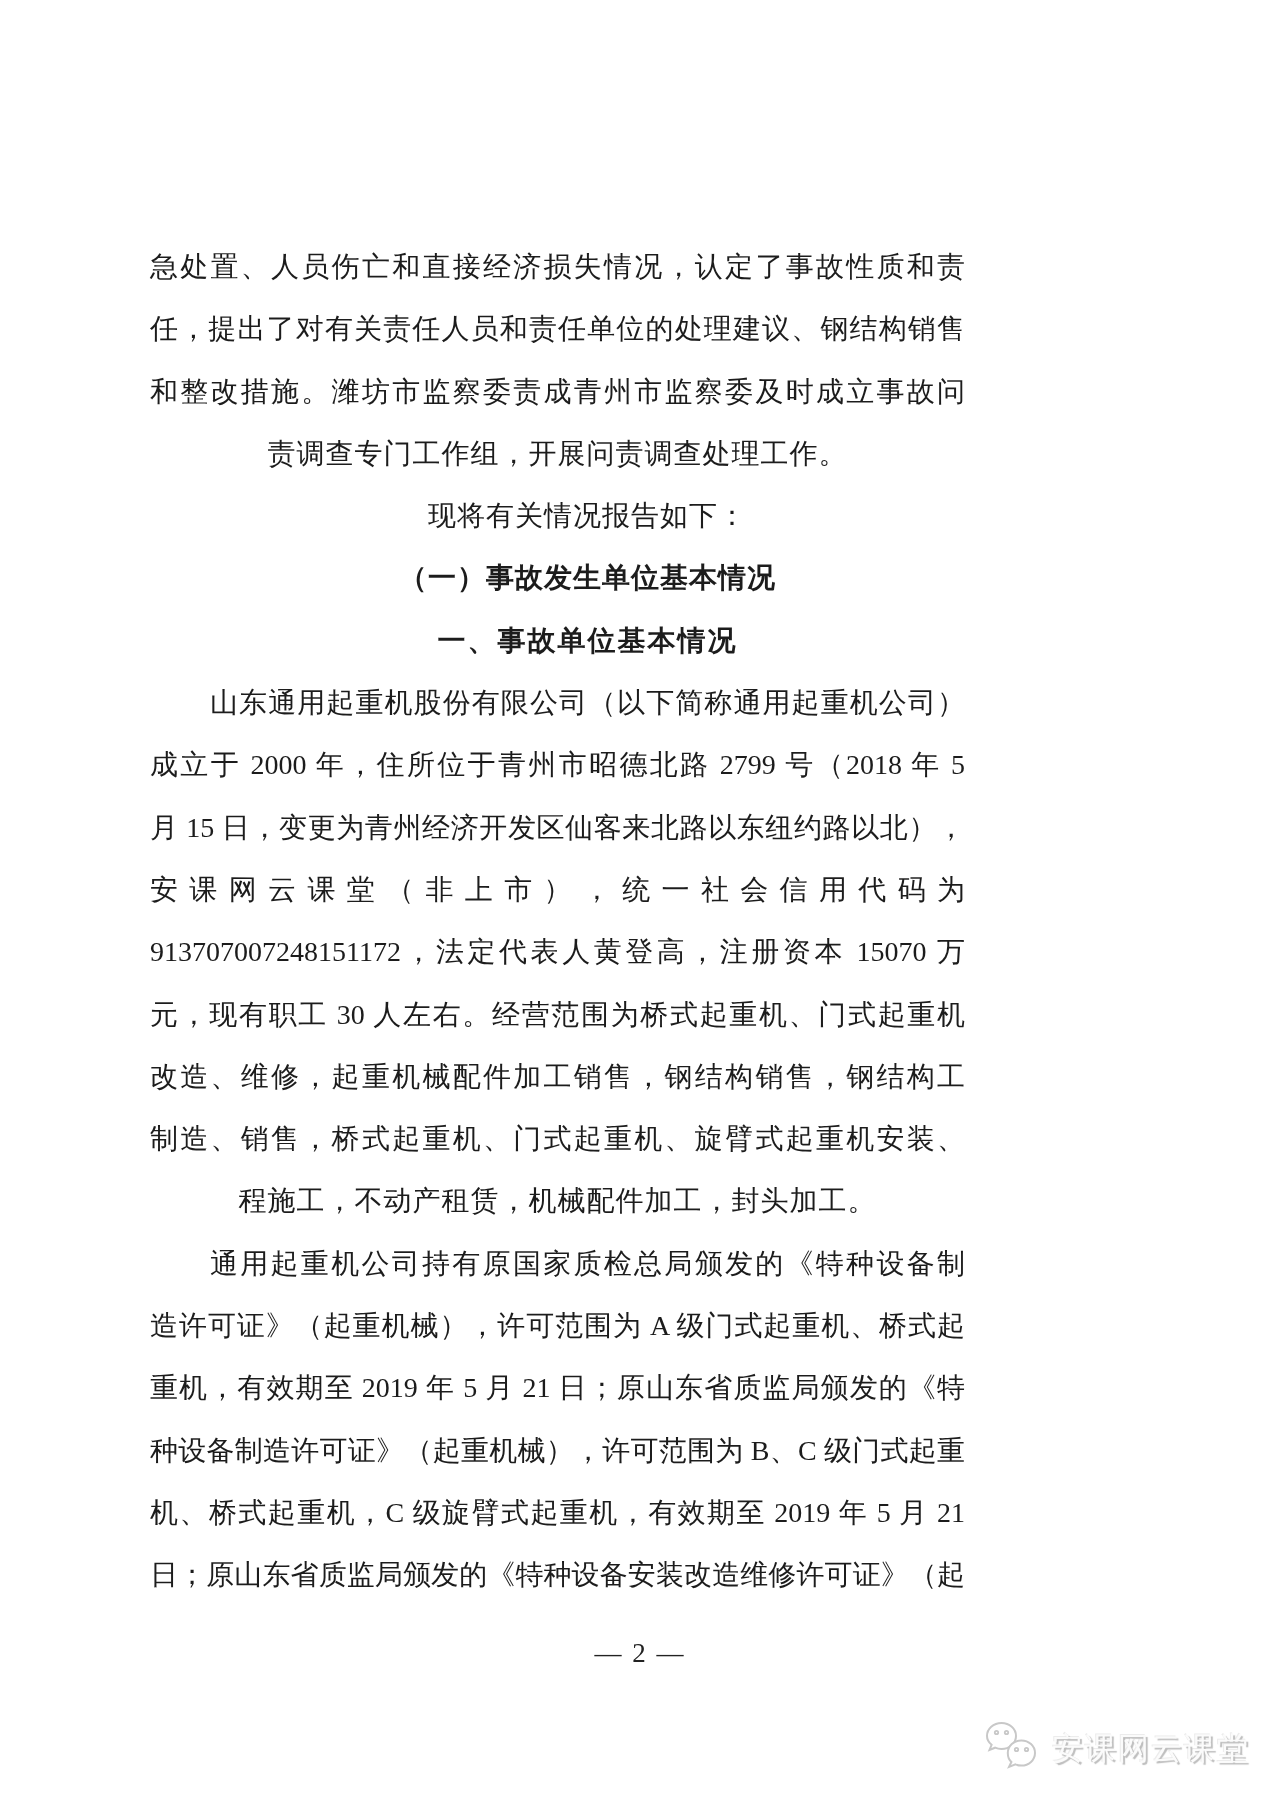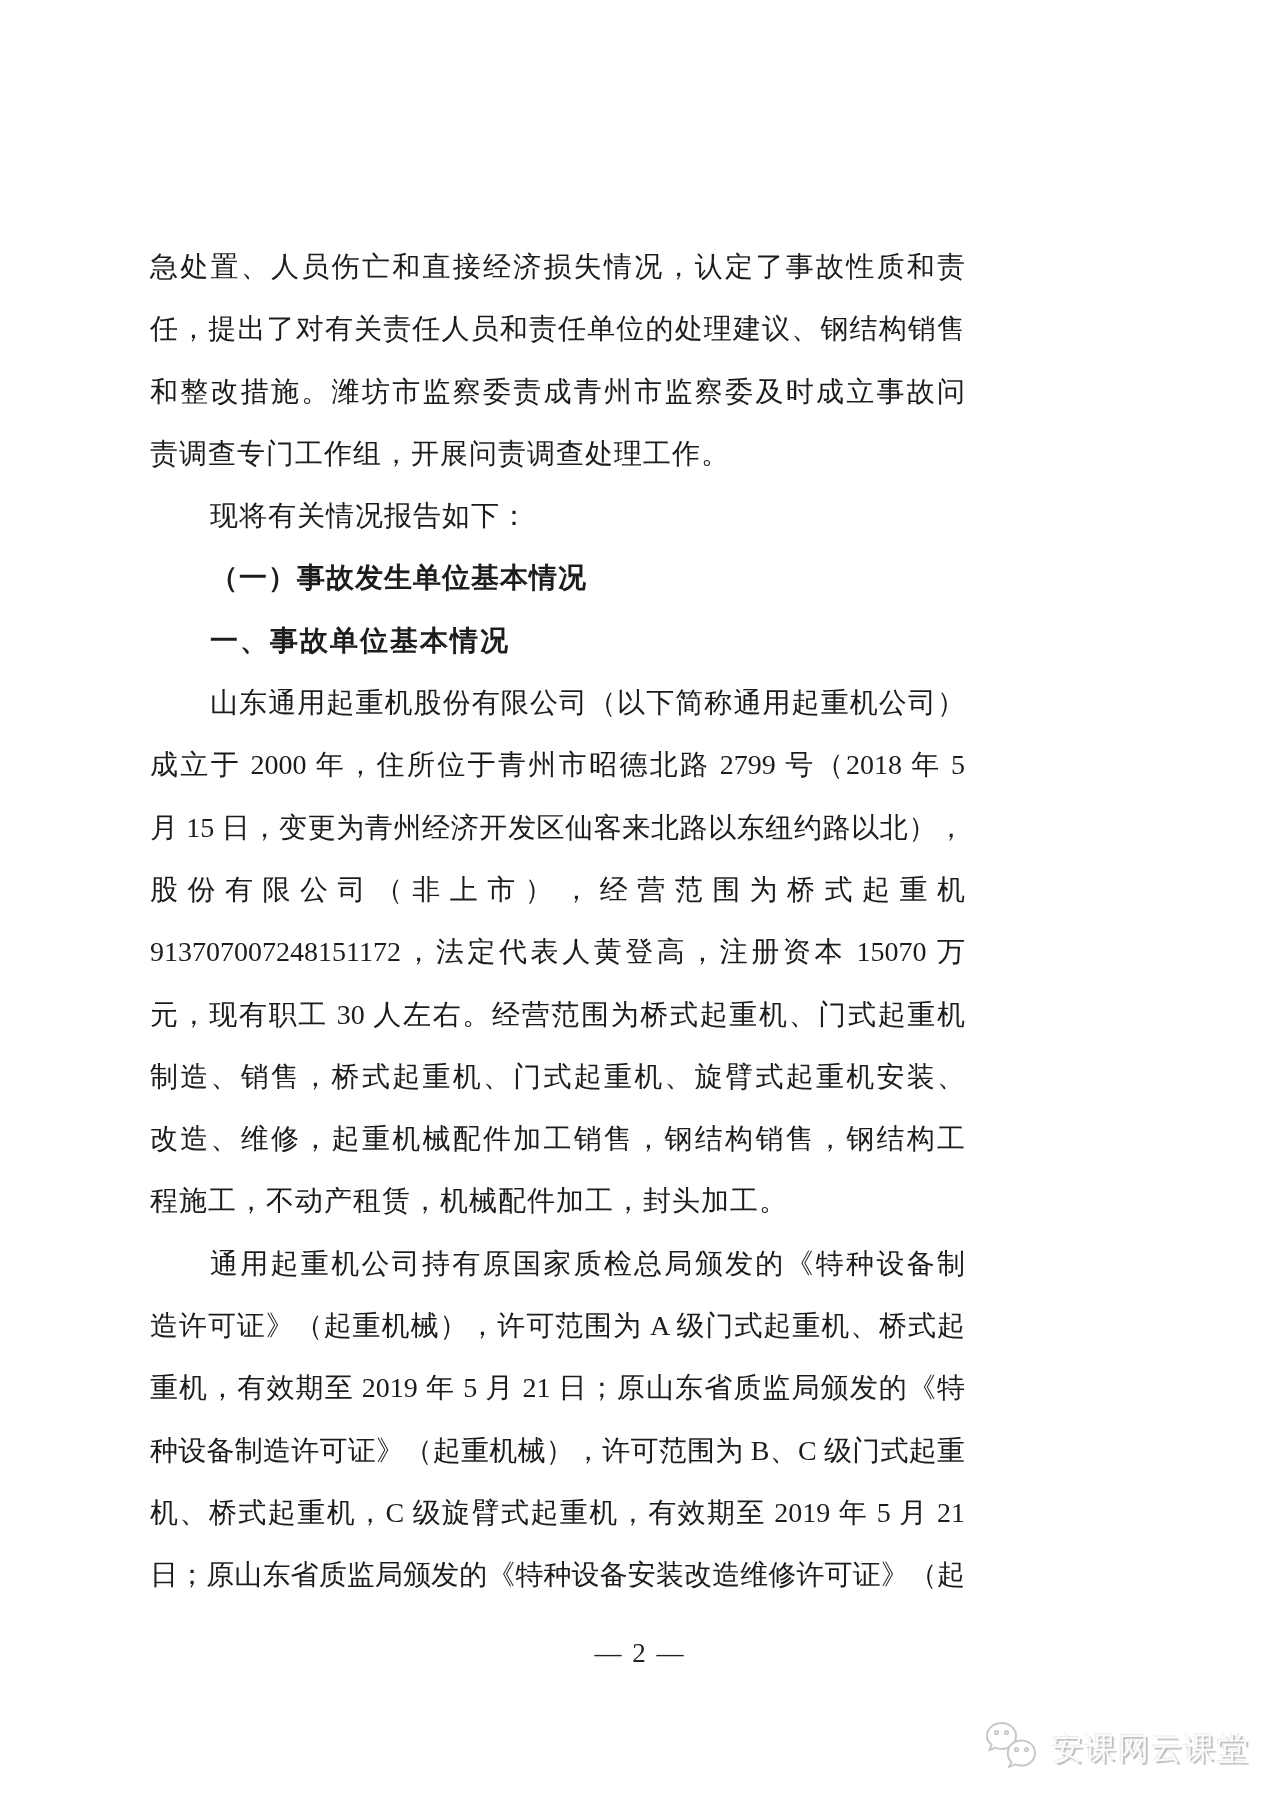--- a/index.html
+++ b/index.html
@@ -18,20 +18,21 @@
     left:150px;
     top:236px;
     width:815px;
   }
   .line {
     height:62.3px;
     line-height:62.3px;
     font-size:28px;
     letter-spacing:1px;
     color:#1c1c1c;
+    text-align:center;
   }
   .line.justify {
     letter-spacing:0;
     text-align:justify;
     text-align-last:justify;
   }
   .line.indent { padding-left:60px; }
   .line.bold { font-weight:bold; }
   .line.hei {
     font-family:"Liberation Sans","DejaVu Sans",sans-serif;
@@ -74,25 +75,25 @@
       <div class="line justify">急处置、人员伤亡和直接经济损失情况，认定了事故性质和责</div>
       <div class="line justify">任，提出了对有关责任人员和责任单位的处理建议、钢结构销售</div>
       <div class="line justify">和整改措施。潍坊市监察委责成青州市监察委及时成立事故问</div>
       <div class="line">责调查专门工作组，开展问责调查处理工作。</div>
       <div class="line indent">现将有关情况报告如下：</div>
       <div class="line indent bold">（一）事故发生单位基本情况</div>
       <div class="line indent bold hei">一、事故单位基本情况</div>
       <div class="line indent justify">山东通用起重机股份有限公司（以下简称通用起重机公司）</div>
       <div class="line justify">成立于 2000 年，住所位于青州市昭德北路 2799 号（2018 年 5</div>
       <div class="line justify">月 15 日，变更为青州经济开发区仙客来北路以东纽约路以北），</div>
-      <div class="line justify">股份有限公司（非上市），经营范围为桥式起重机</div>
+      <div class="line justify">安课网云课堂（非上市），统一社会信用代码为</div>
       <div class="line justify">913707007248151172，法定代表人黄登高，注册资本 15070 万</div>
       <div class="line justify">元，现有职工 30 人左右。经营范围为桥式起重机、门式起重机</div>
+      <div class="line justify">改造、维修，起重机械配件加工销售，钢结构销售，钢结构工</div>
       <div class="line justify">制造、销售，桥式起重机、门式起重机、旋臂式起重机安装、</div>
-      <div class="line justify">改造、维修，起重机械配件加工销售，钢结构销售，钢结构工</div>
       <div class="line">程施工，不动产租赁，机械配件加工，封头加工。</div>
       <div class="line indent justify">通用起重机公司持有原国家质检总局颁发的《特种设备制</div>
       <div class="line justify">造许可证》（起重机械），许可范围为 A 级门式起重机、桥式起</div>
       <div class="line justify">重机，有效期至 2019 年 5 月 21 日；原山东省质监局颁发的《特</div>
       <div class="line justify">种设备制造许可证》（起重机械），许可范围为 B、C 级门式起重</div>
       <div class="line justify">机、桥式起重机，C 级旋臂式起重机，有效期至 2019 年 5 月 21</div>
       <div class="line justify">日；原山东省质监局颁发的《特种设备安装改造维修许可证》（起</div>
     </div>
 
   <div class="footer">— 2 —</div>

